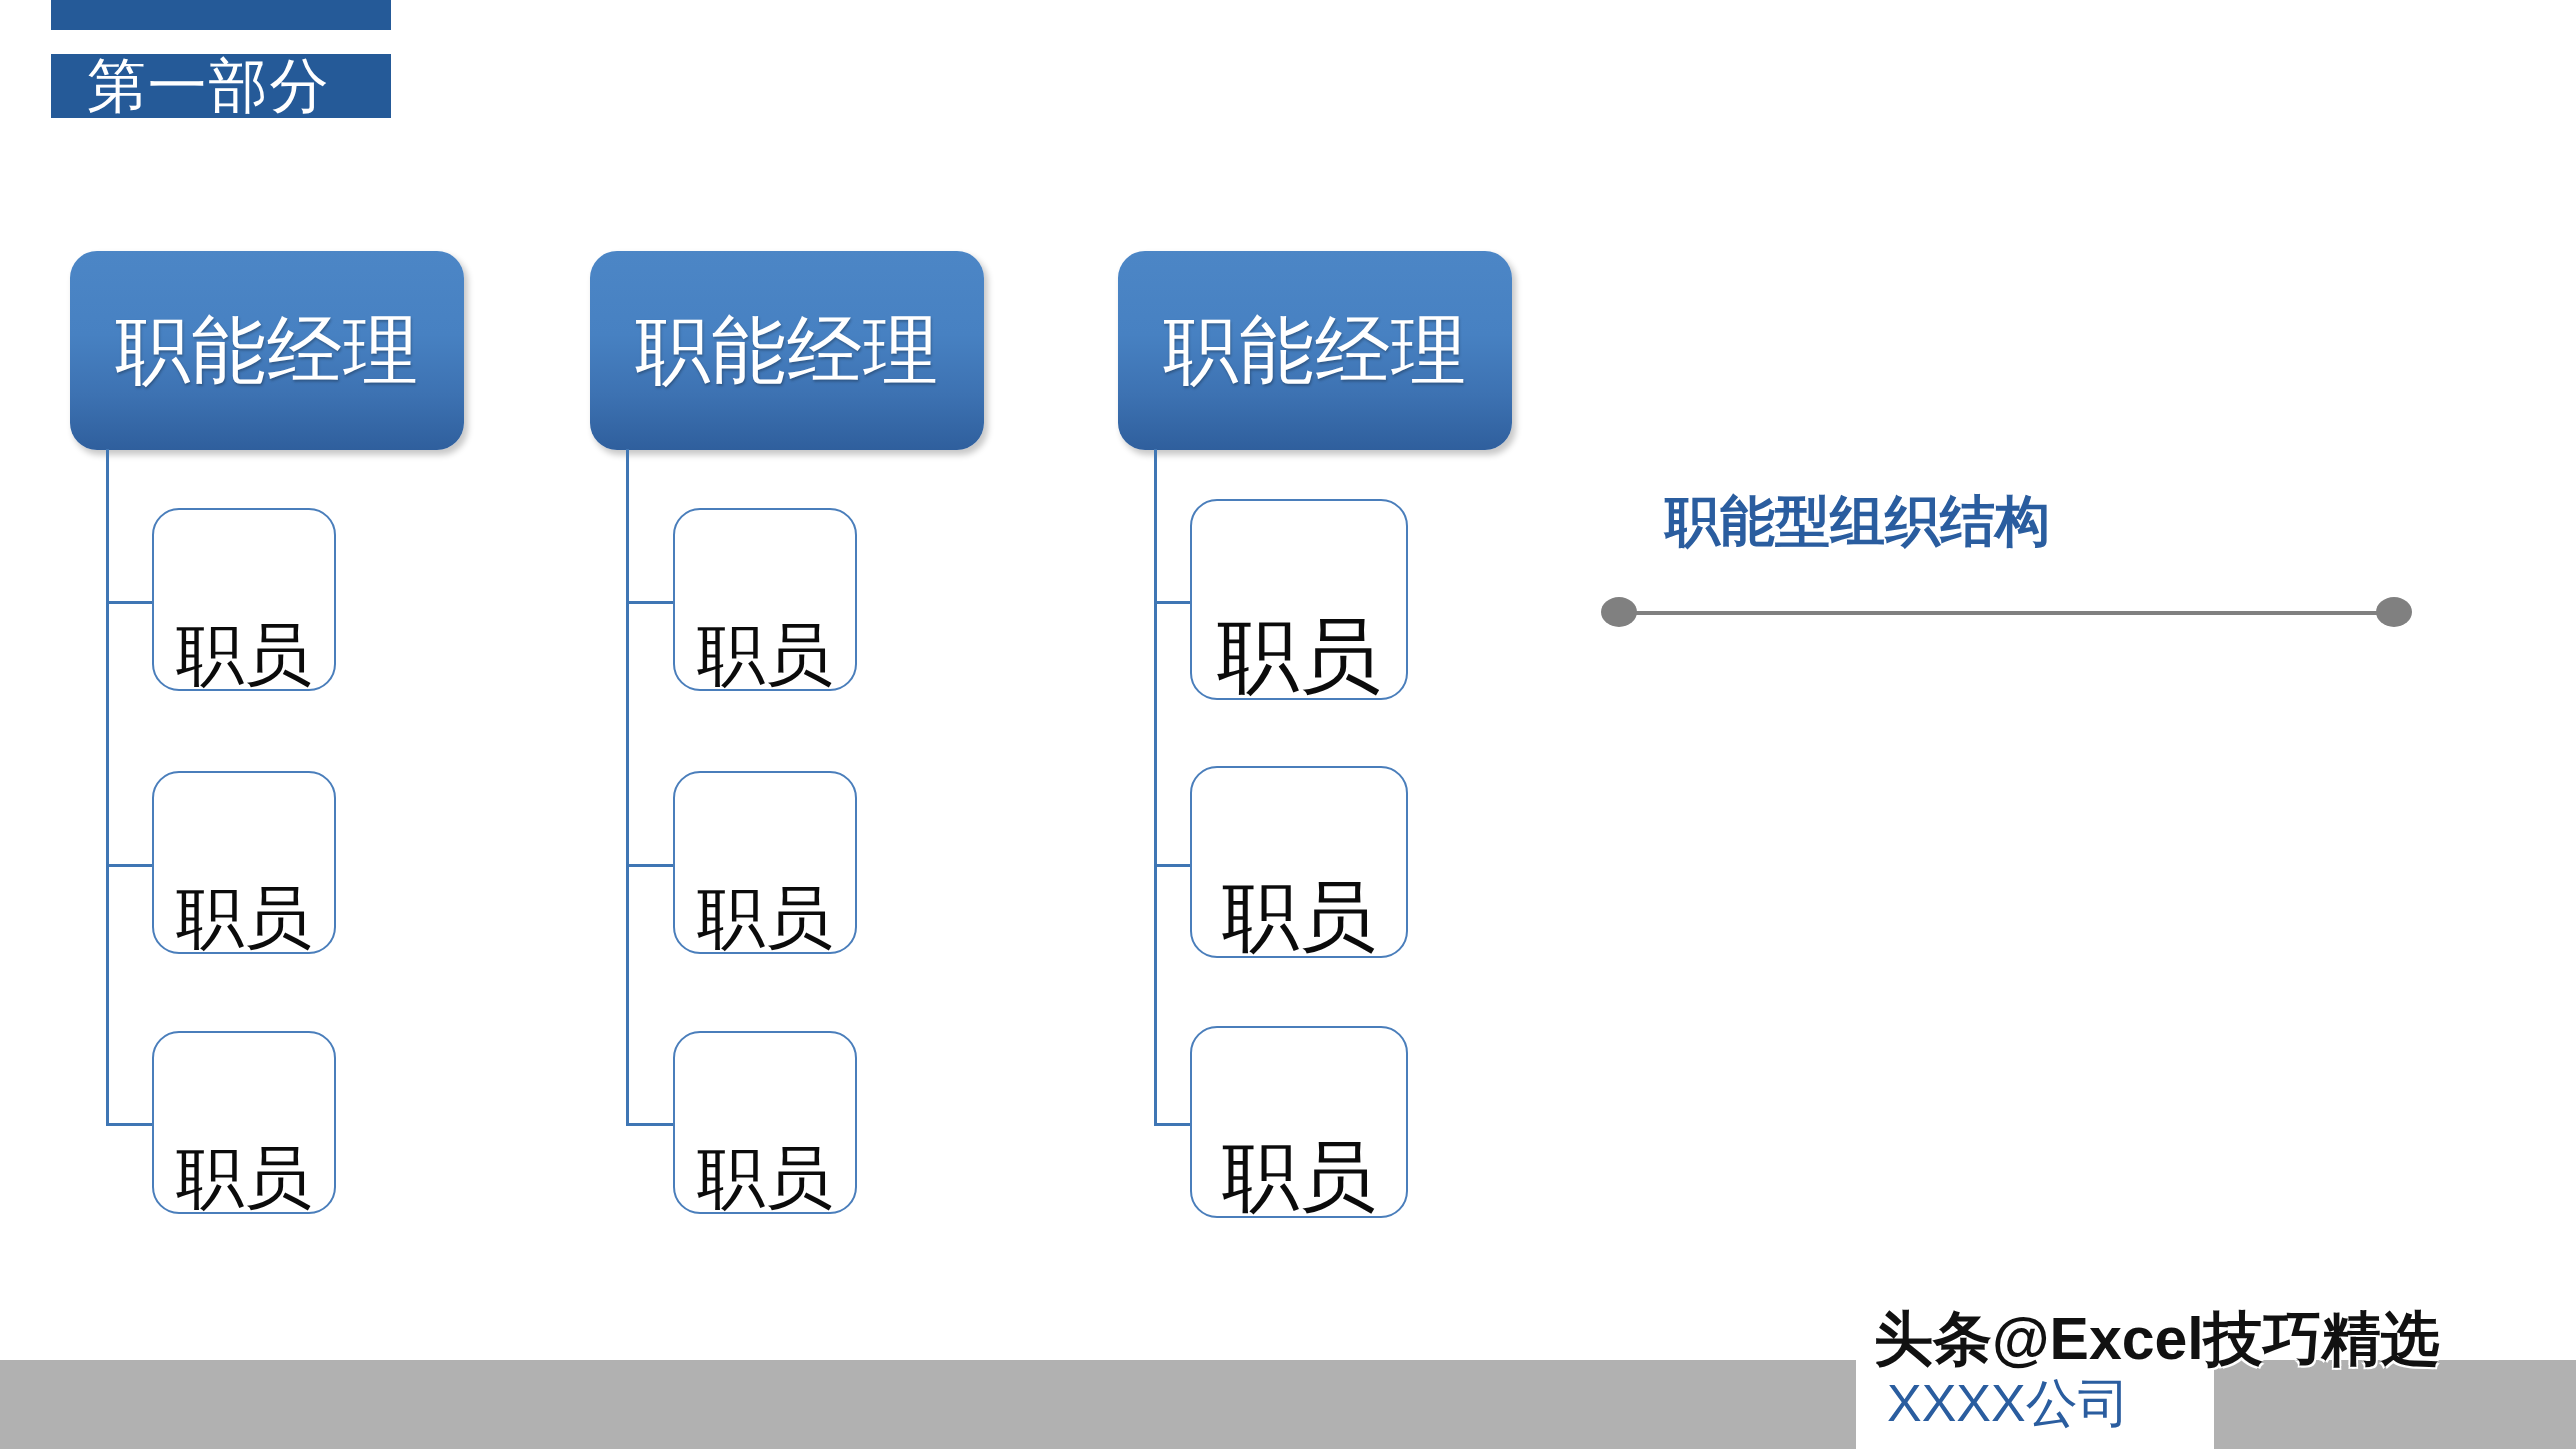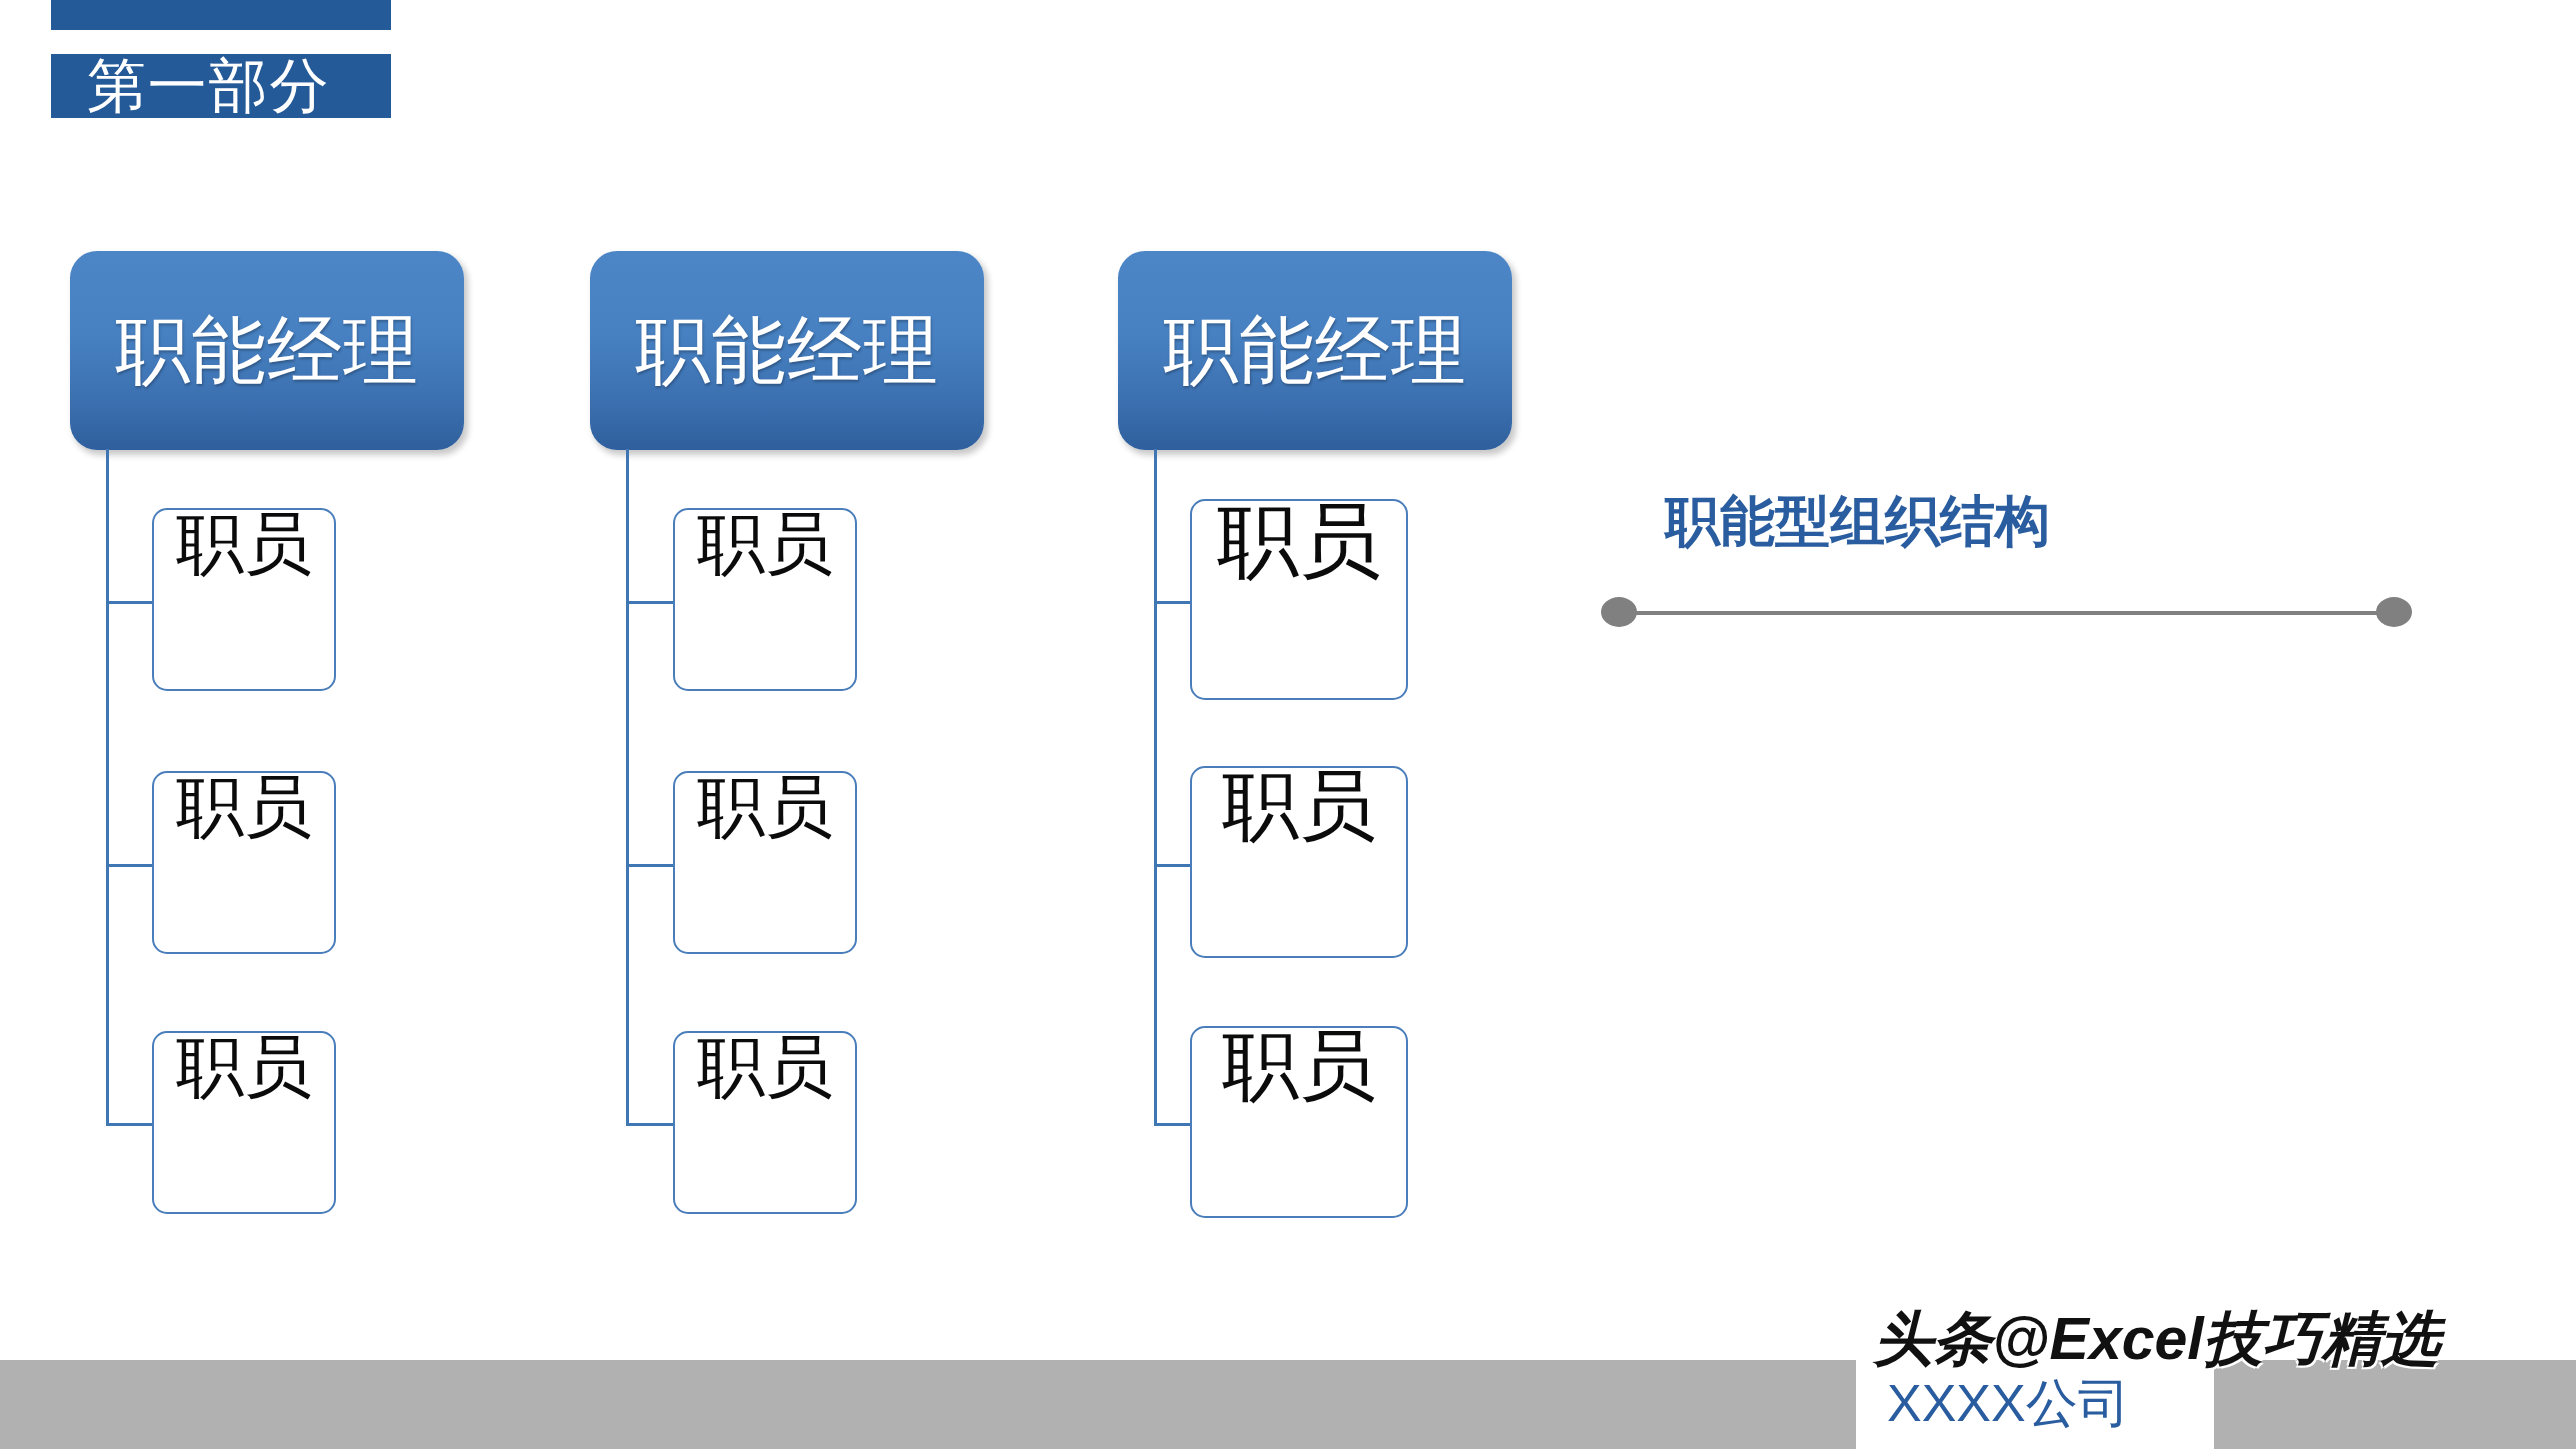--- a/index.html
+++ b/index.html
@@ -49,22 +49,22 @@
     font-size:75px;
     line-height:1;
     letter-spacing:0.9px;
     text-shadow:0.9px 1.8px 2.7px rgba(0,0,0,0.28);
   }
 
   .staff-box{
     position:absolute;
     background:#ffffff;
     border:2.7px solid #4a7ebb;
-    border-radius:15px;
-    display:flex;align-items:flex-start;justify-content:center;
+    border-radius:27px;
+    display:flex;align-items:flex-end;justify-content:center;
     box-sizing:border-box;
   }
   .staff-box span{
     color:#0b0b0b;
     font-family:"Liberation Serif", serif;
     line-height:1;
   }
 
   .vline{position:absolute;width:2.7px;background:#3f76b4;}
   .hline{position:absolute;height:2.7px;background:#3f76b4;}
@@ -109,21 +109,20 @@
   }
   .watermark{
     position:absolute;left:1874px;top:1310px;
     color:#111111;
     font-family:"Liberation Sans", sans-serif;
     font-size:59px;
     font-weight:bold;
     line-height:1;
     white-space:nowrap;
     text-shadow:1.8px 1.8px 0 #ffffff, -1.8px -1.8px 0 #ffffff, 1.8px -1.8px 0 #ffffff, -1.8px 1.8px 0 #ffffff;
-    font-style:italic;
   }
 </style>
 </head>
 <body>
 
 <div class="slide">
 
   <div class="top-bar"></div>
   <div class="section-tag">
     <span>第一部分</span>

